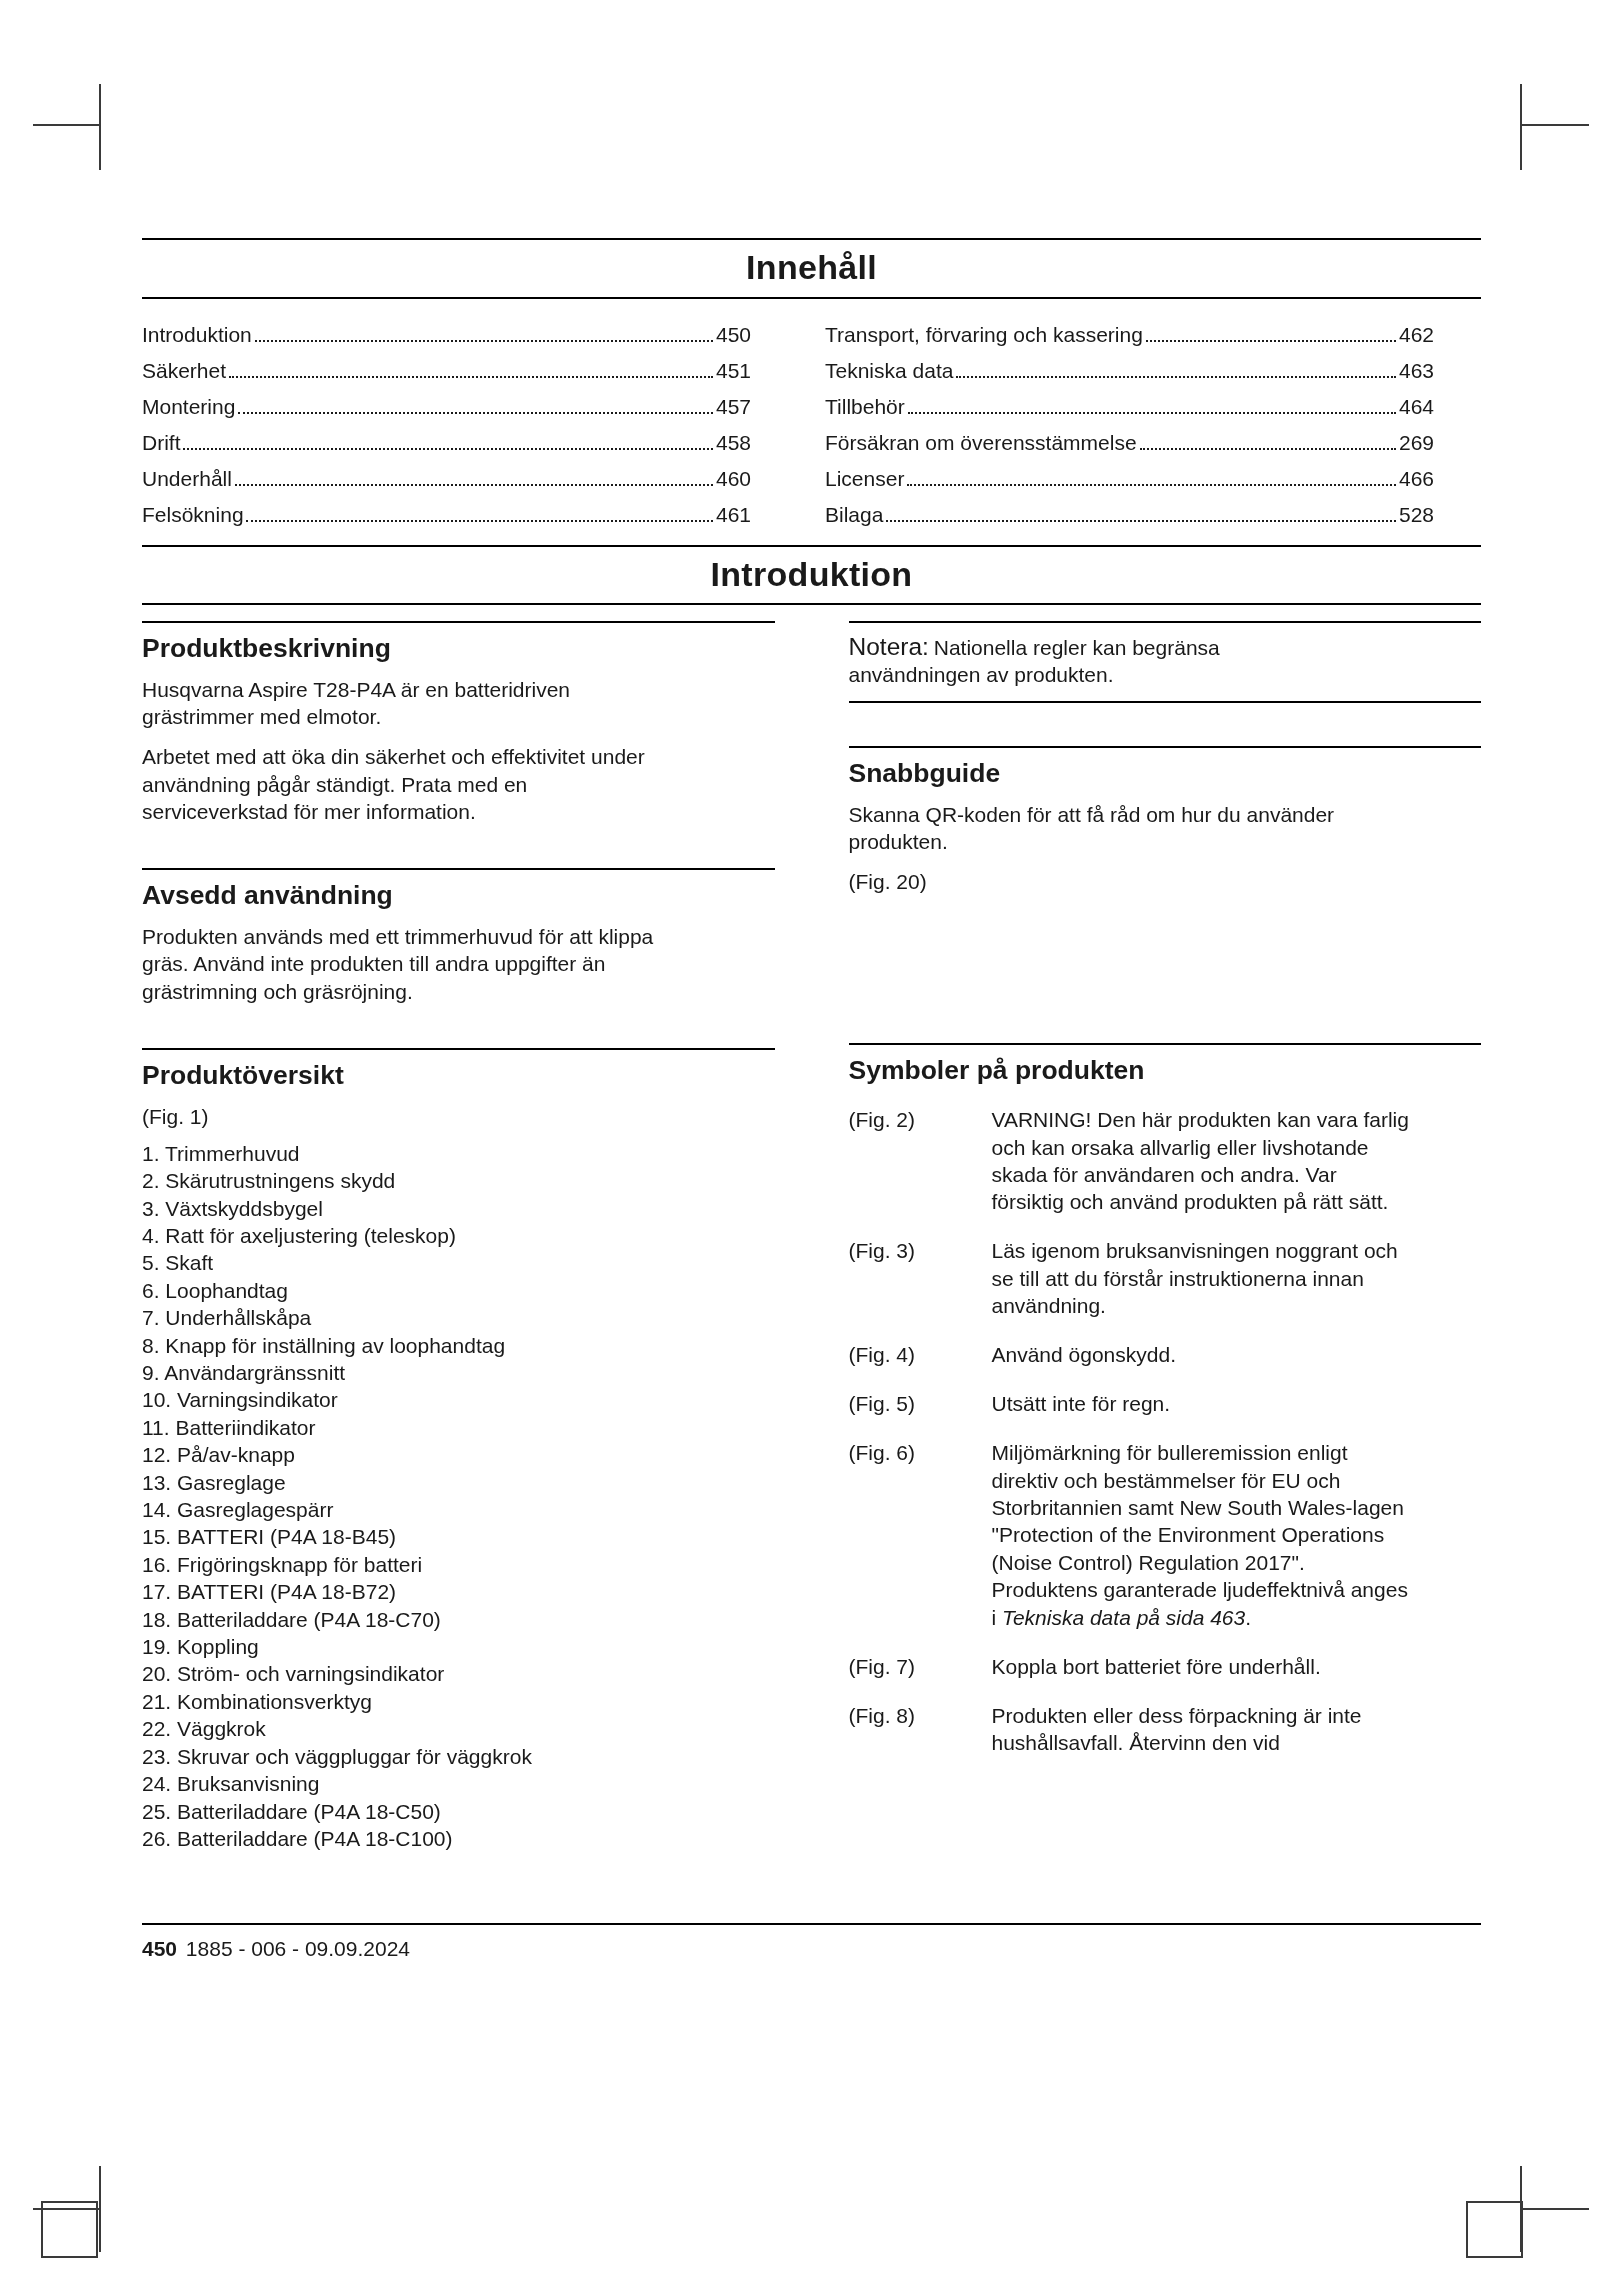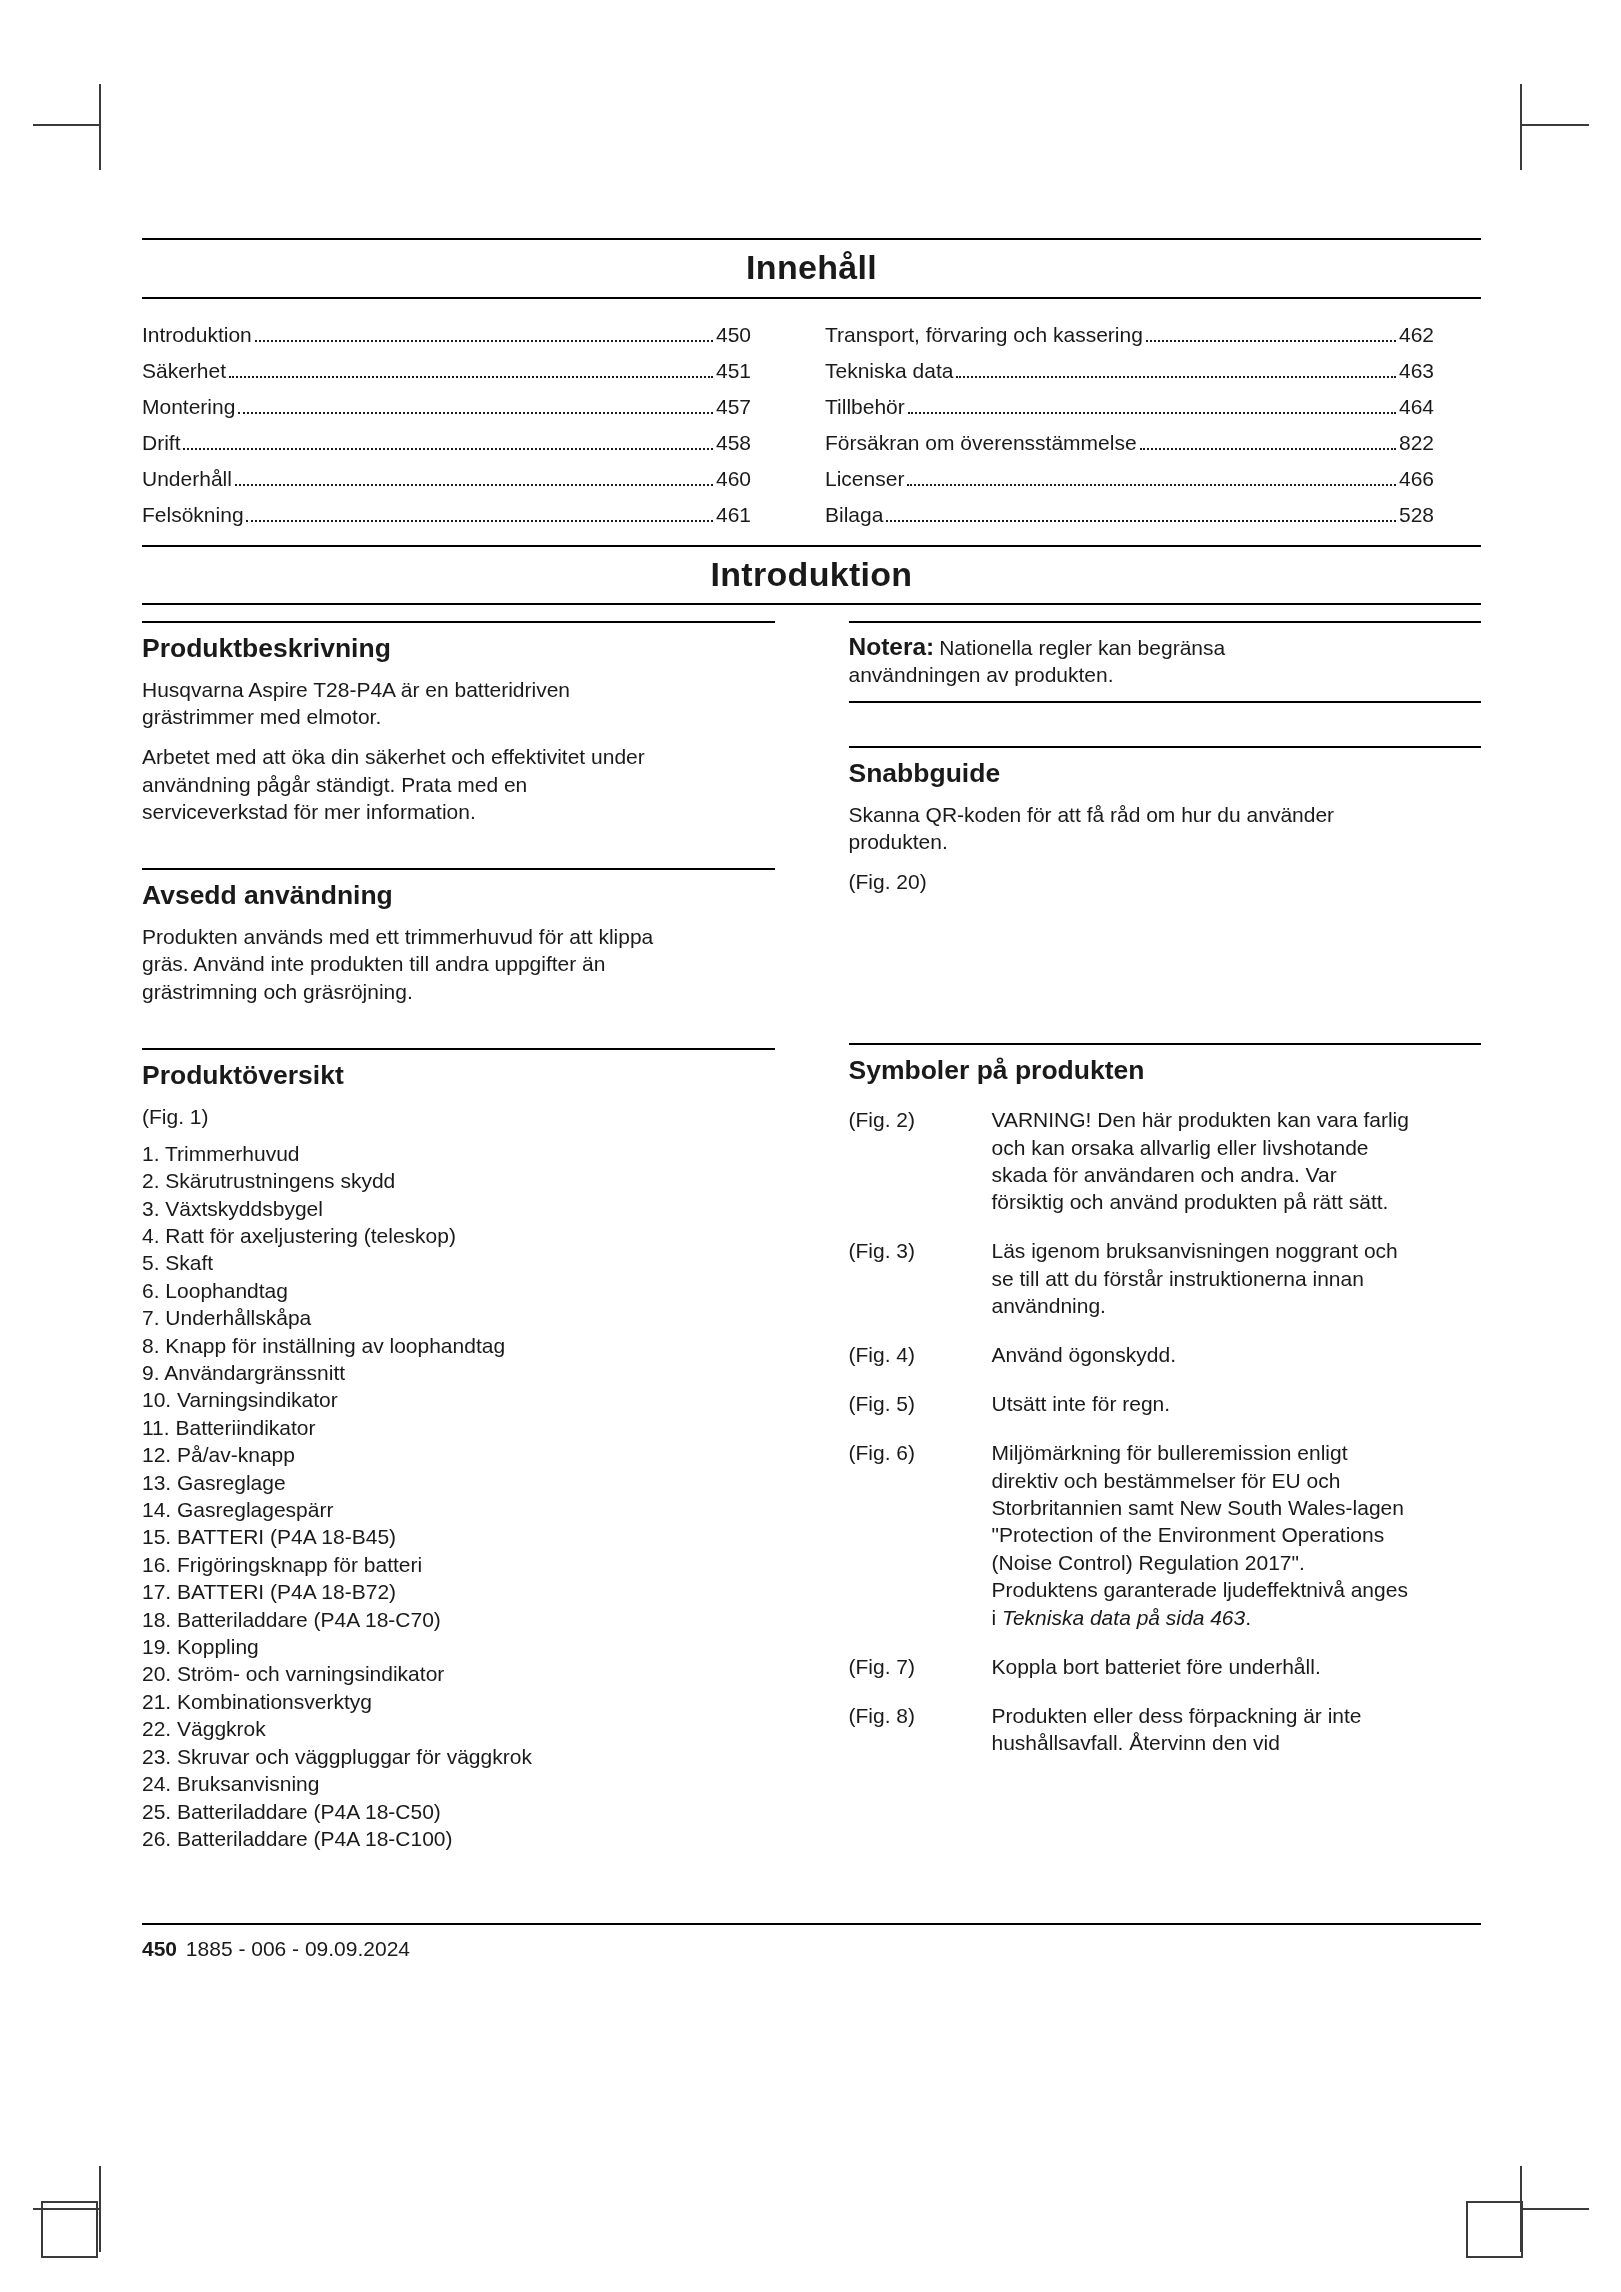--- a/index.html
+++ b/index.html
@@ -37,21 +37,21 @@
     margin-top:43px; margin-bottom:2px;
   }
   .col p { margin-top:12.7px; max-width:534px; }
   .fig-ref { margin-top:12.7px; }
 
   .plist { margin-top:9.8px; }
   .plist > div { line-height:27.4px; }
 
   .note { border-top:2px solid #000; border-bottom:2px solid #000; padding:9.8px 0 12.7px; }
   .note-inner { max-width:490px; }
-  .note-label { font-size:24.5px; font-weight:bold; margin-right:4.9px; }
+  .note-label { font-size:24.5px; font-weight:normal; margin-right:4.9px; }
 
   .sym-heading { margin-top:147px; }
   .sym-row { display:flex; margin-top:21.6px; }
   .sym-fig { width:143px; flex:none; }
   .sym-text { max-width:423px; }
   .sym-text em { font-style:italic; }
 
   .footer {
     position:absolute; left:142px; top:1923px; width:1339px;
     border-top:2.9px solid #000; padding-top:11.8px; font-size:21px;
@@ -123,21 +123,21 @@
               <span>463</span>
             </div>
           <div class="toc-row">
               <span>Tillbehör</span>
               <span class="toc-dots"></span>
               <span>464</span>
             </div>
           <div class="toc-row">
               <span>Försäkran om överensstämmelse</span>
               <span class="toc-dots"></span>
-              <span>822</span>
+              <span>269</span>
             </div>
           <div class="toc-row">
               <span>Licenser</span>
               <span class="toc-dots"></span>
               <span>466</span>
             </div>
           <div class="toc-row">
               <span>Bilaga</span>
               <span class="toc-dots"></span>
               <span>528</span>

